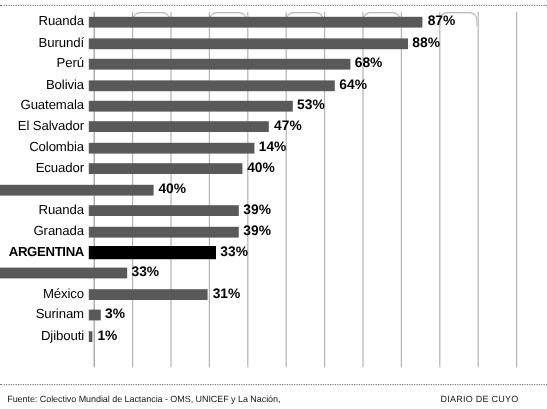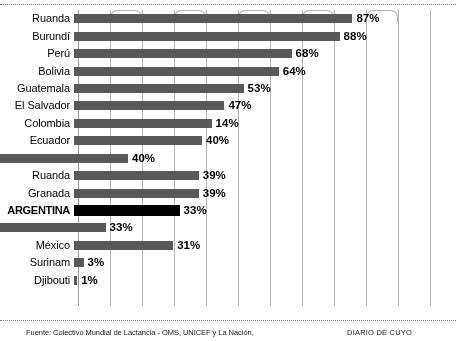--- a/index.html
+++ b/index.html
@@ -144,21 +144,21 @@
   
   .footer {
     position: absolute;
     left: 0;
     top: 324px;
     width: 456px;
     height: 17px;
     display: flex;
     align-items: center;
     justify-content: space-between;
-    padding: 0 26px;
+    padding: 0 6px;
     box-sizing: border-box;
   }
   .footer-source {
     font-size: 7.5px;
     color: #1a1a1a;
     white-space: nowrap;
     letter-spacing: -0.05px;
   }
   .footer-brand {
     font-size: 7.5px;

